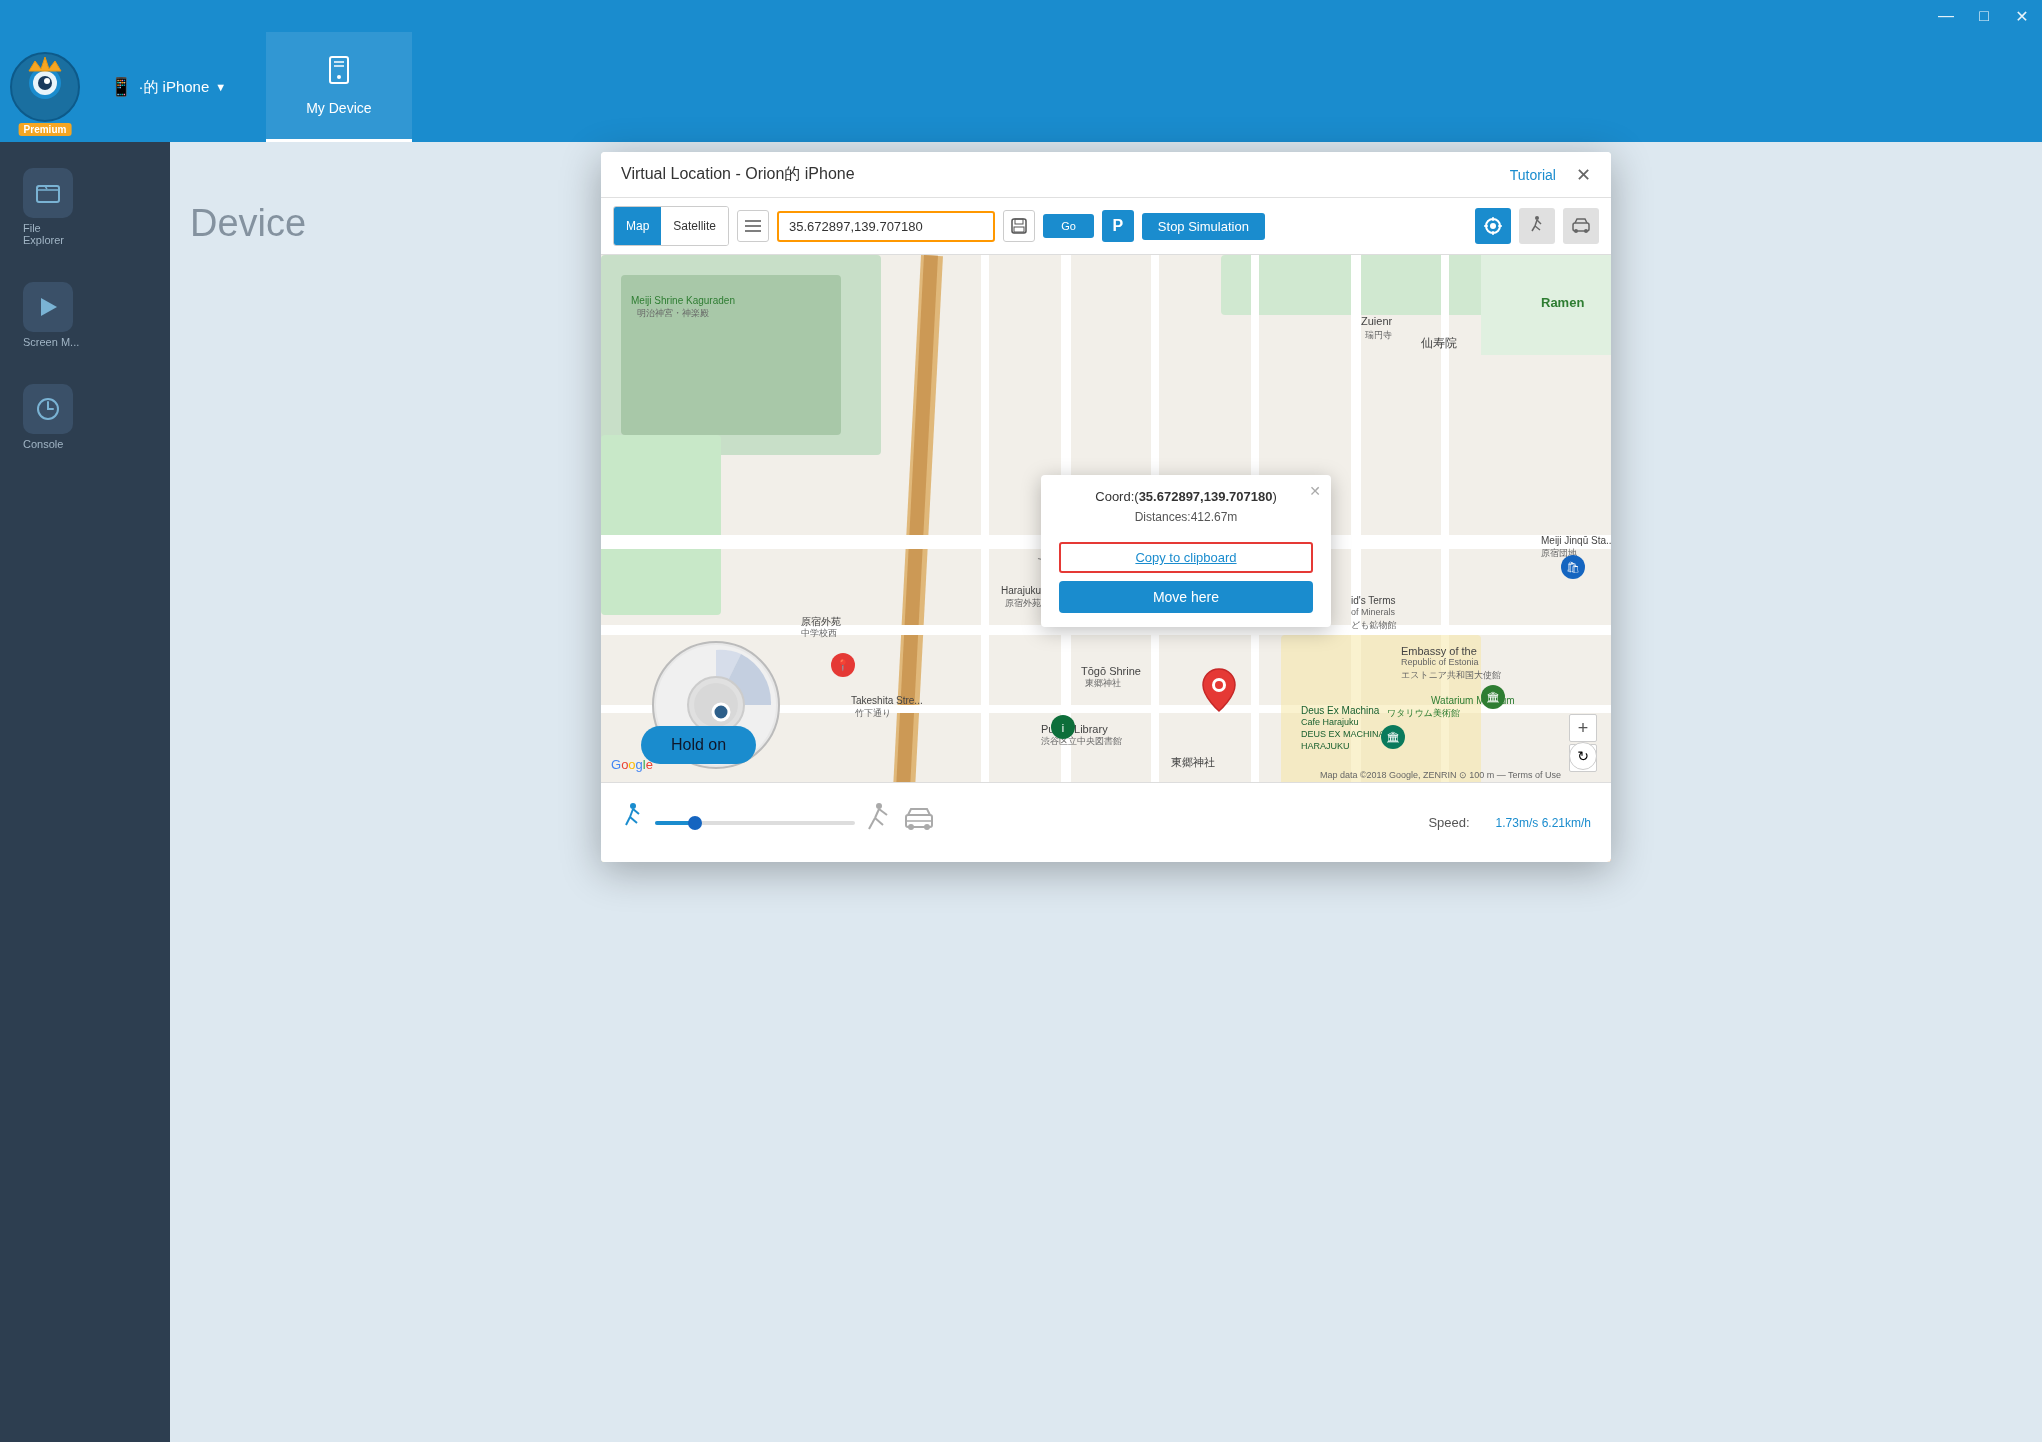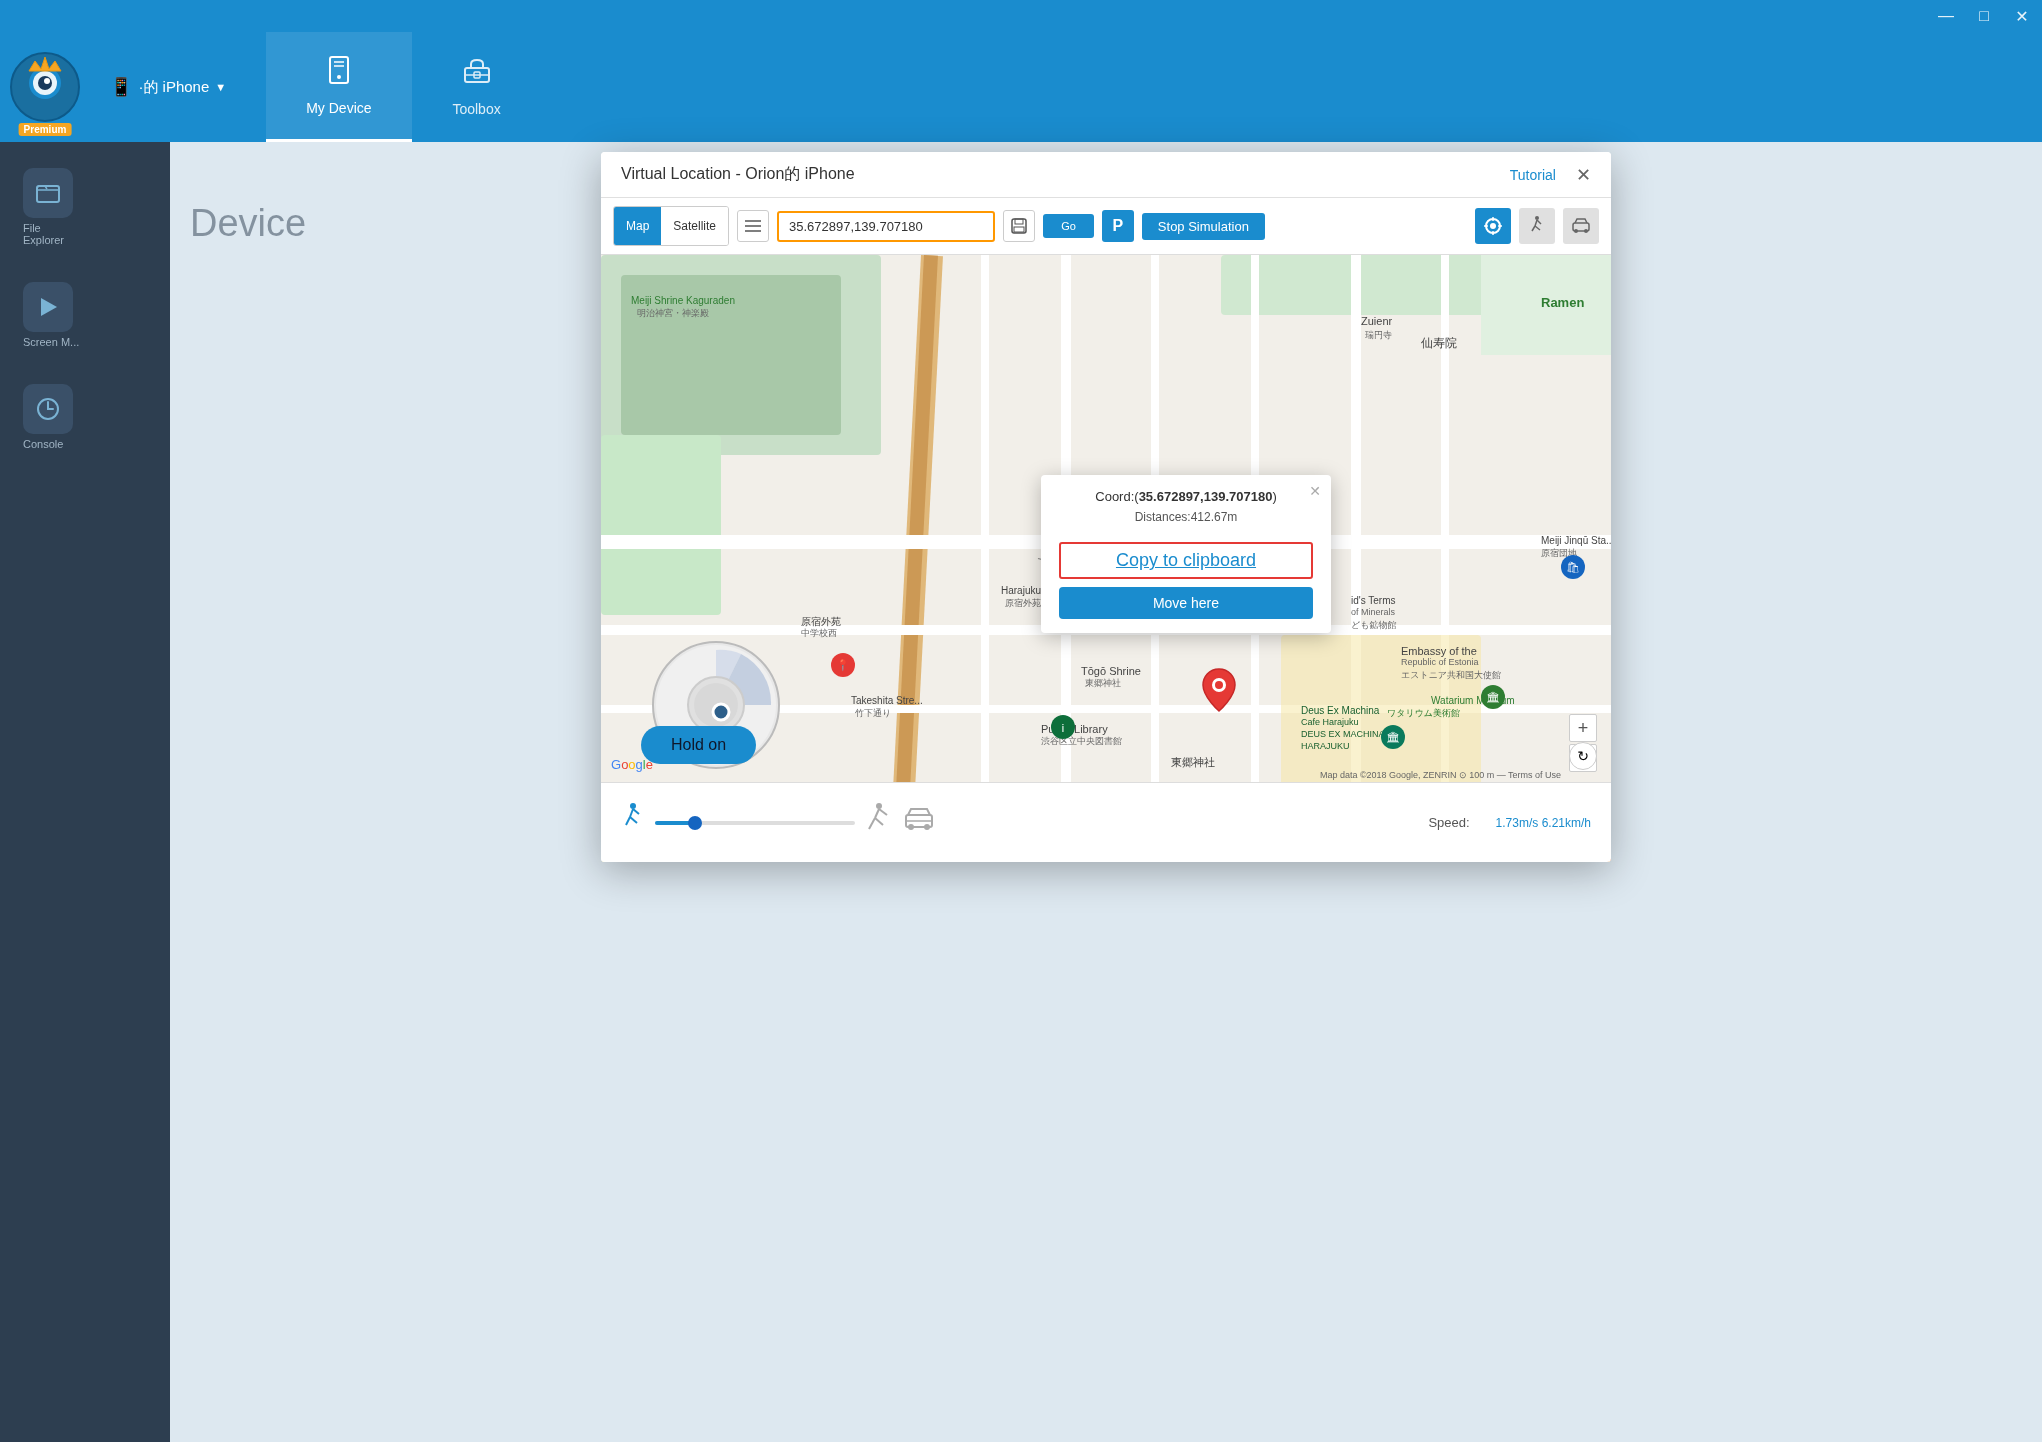--- a/index.html
+++ b/index.html
@@ -450,21 +450,21 @@
       text-align: center;
     }
     .popup-copy-btn {
       display: block;
       width: 100%;
       padding: 6px;
       background: white;
       border: 2px solid #e53935;
       color: #1a8cce;
       text-align: center;
-      font-size: 18px;
+      font-size: 13px;
       cursor: pointer;
       border-radius: 3px;
       margin-bottom: 8px;
       text-decoration: underline;
     }
     .popup-move-btn {
       display: block;
       width: 100%;
       padding: 8px;
       background: #1a8cce;
@@ -658,31 +658,20 @@
     <div class="nav-tab active">
       <span class="nav-tab-icon">
         <svg width="30" height="30" viewBox="0 0 30 30" fill="none">
           <rect x="6" y="2" width="18" height="26" rx="2" stroke="white" stroke-width="2" fill="none"></rect>
           <line x1="10" y1="7" x2="20" y2="7" stroke="white" stroke-width="1.5"></line>
           <line x1="10" y1="11" x2="20" y2="11" stroke="white" stroke-width="1.5"></line>
           <circle cx="15" cy="22" r="2" fill="white"></circle>
         </svg>
       </span>
       <span>My Device</span>
-    </div>
-    <div class="nav-tab">
-      <span class="nav-tab-icon">
-        <svg width="32" height="32" viewBox="0 0 32 32" fill="none">
-          <rect x="4" y="14" width="24" height="14" rx="2" stroke="white" stroke-width="2" fill="none"></rect>
-          <path d="M10 14 V10 Q10 6 16 6 Q22 6 22 10 V14" stroke="white" stroke-width="2" fill="none"></path>
-          <line x1="4" y1="21" x2="28" y2="21" stroke="white" stroke-width="1.5"></line>
-          <rect x="13" y="18" width="6" height="6" rx="1" stroke="white" stroke-width="1.5" fill="none"></rect>
-        </svg>
-      </span>
-      <span>Toolbox</span>
     </div>
   </div>
 </div>
 
 <div class="left-sidebar">
   <div class="sidebar-item">
     <div class="sidebar-item-icon">
       <svg width="26" height="26" viewBox="0 0 26 26" fill="none">
         <rect x="2" y="6" width="22" height="16" rx="2" stroke="#7ab3d4" stroke-width="2" fill="none"></rect>
         <path d="M2 10 H24" stroke="#7ab3d4" stroke-width="1.5"></path>

